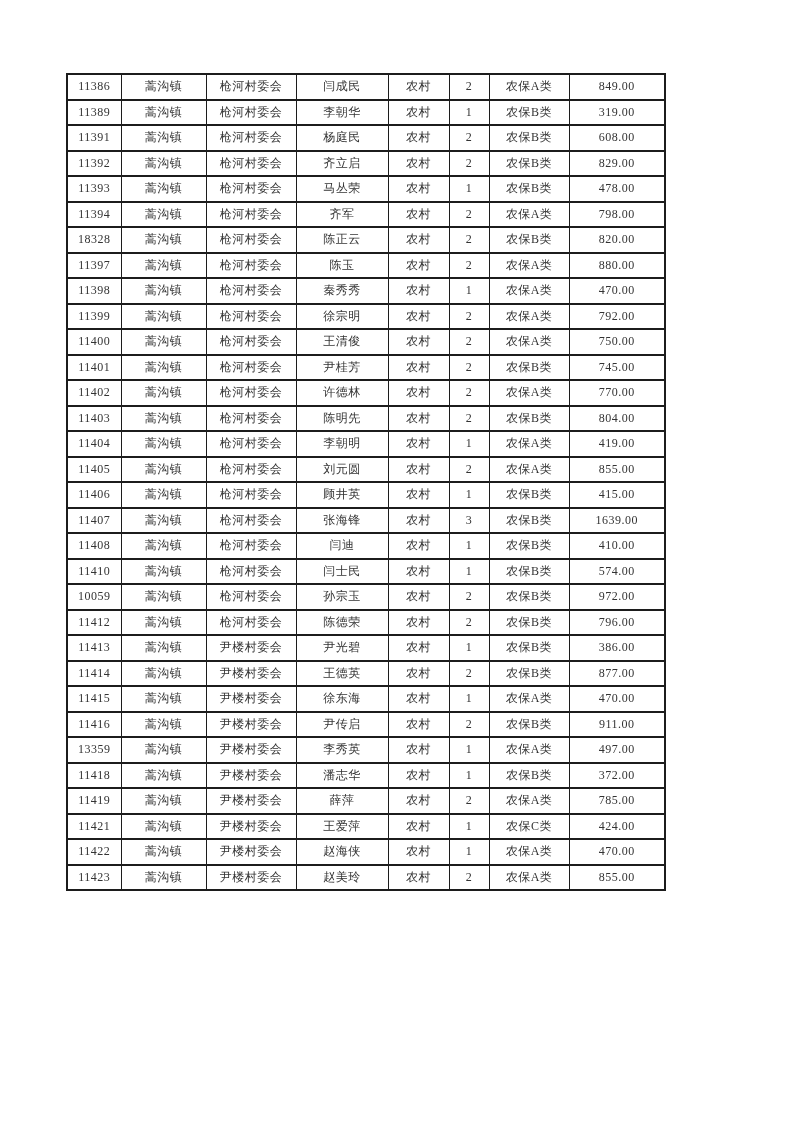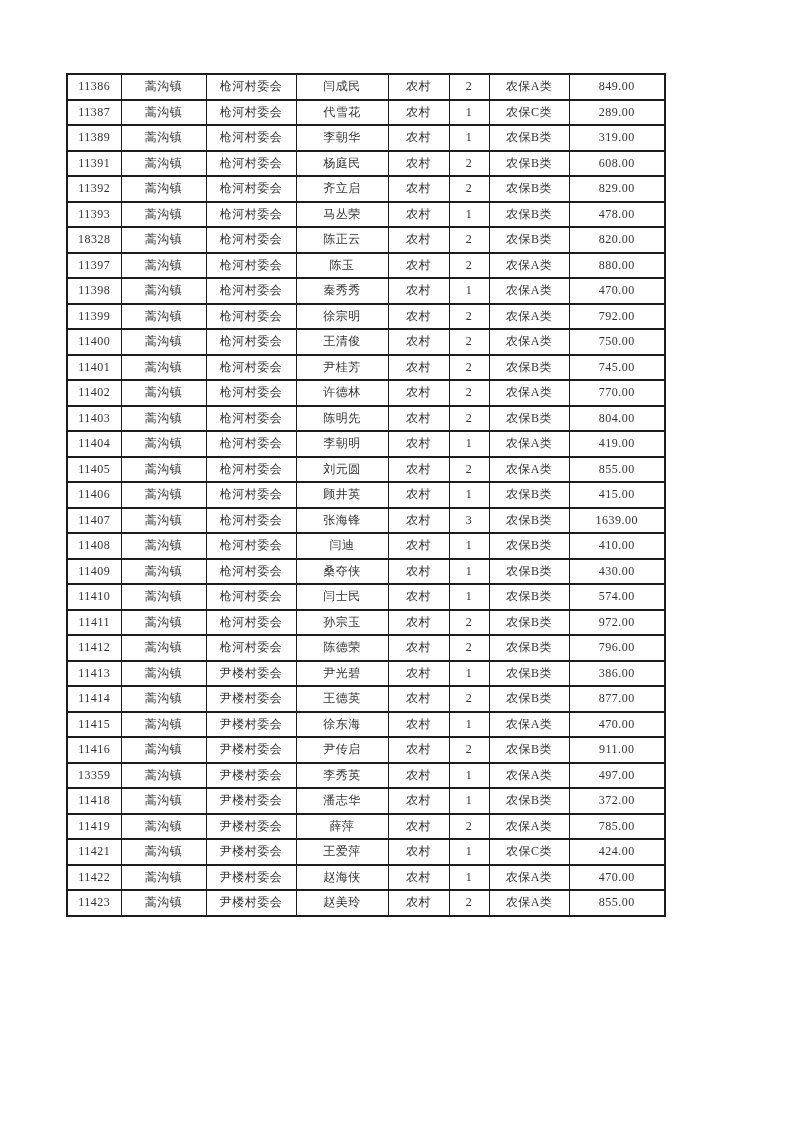--- a/index.html
+++ b/index.html
@@ -69,30 +69,20 @@
           <td>11386</td>
           <td>蒿沟镇</td>
           <td>枪河村委会</td>
           <td>闫成民</td>
           <td>农村</td>
           <td>2</td>
           <td>农保A类</td>
           <td>849.00</td>
         </tr>
         <tr>
-          <td>11387</td>
-          <td>蒿沟镇</td>
-          <td>枪河村委会</td>
-          <td>代雪花</td>
-          <td>农村</td>
-          <td>1</td>
-          <td>农保C类</td>
-          <td>289.00</td>
-        </tr>
-        <tr>
           <td>11389</td>
           <td>蒿沟镇</td>
           <td>枪河村委会</td>
           <td>李朝华</td>
           <td>农村</td>
           <td>1</td>
           <td>农保B类</td>
           <td>319.00</td>
         </tr>
         <tr>
@@ -119,20 +109,30 @@
           <td>11393</td>
           <td>蒿沟镇</td>
           <td>枪河村委会</td>
           <td>马丛荣</td>
           <td>农村</td>
           <td>1</td>
           <td>农保B类</td>
           <td>478.00</td>
         </tr>
         <tr>
+          <td>11394</td>
+          <td>蒿沟镇</td>
+          <td>枪河村委会</td>
+          <td>齐军</td>
+          <td>农村</td>
+          <td>2</td>
+          <td>农保A类</td>
+          <td>798.00</td>
+        </tr>
+        <tr>
           <td>18328</td>
           <td>蒿沟镇</td>
           <td>枪河村委会</td>
           <td>陈正云</td>
           <td>农村</td>
           <td>2</td>
           <td>农保B类</td>
           <td>820.00</td>
         </tr>
         <tr>
@@ -249,41 +249,31 @@
           <td>11408</td>
           <td>蒿沟镇</td>
           <td>枪河村委会</td>
           <td>闫迪</td>
           <td>农村</td>
           <td>1</td>
           <td>农保B类</td>
           <td>410.00</td>
         </tr>
         <tr>
-          <td>11409</td>
-          <td>蒿沟镇</td>
-          <td>枪河村委会</td>
-          <td>桑夺侠</td>
-          <td>农村</td>
-          <td>1</td>
-          <td>农保B类</td>
-          <td>430.00</td>
-        </tr>
-        <tr>
           <td>11410</td>
           <td>蒿沟镇</td>
           <td>枪河村委会</td>
           <td>闫士民</td>
           <td>农村</td>
           <td>1</td>
           <td>农保B类</td>
           <td>574.00</td>
         </tr>
         <tr>
-          <td>11411</td>
+          <td>10059</td>
           <td>蒿沟镇</td>
           <td>枪河村委会</td>
           <td>孙宗玉</td>
           <td>农村</td>
           <td>2</td>
           <td>农保B类</td>
           <td>972.00</td>
         </tr>
         <tr>
           <td>11412</td>

